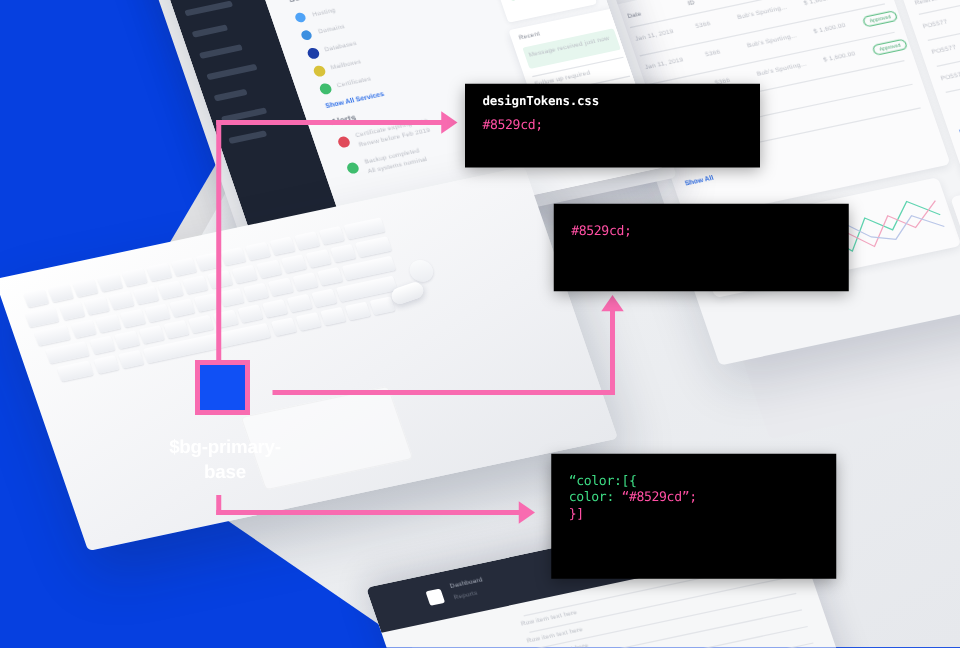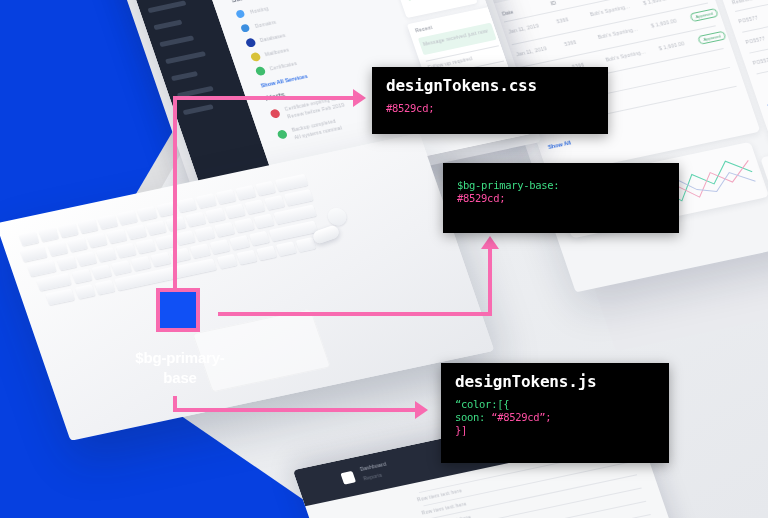--- a/index.html
+++ b/index.html
@@ -93,21 +93,21 @@
   }
   .tab-head { position:absolute; left:0; top:0; width:100%; height:38px; background:#252b3a; }
 
   
   .code-box {
     position:absolute; background:#000000;
     font-family:"DejaVu Sans Mono", monospace;
     padding:9px 12px 10px 14px;
     box-shadow:0 3px 12px rgba(0,0,0,.35);
   }
-  .code-title { color:#ffffff; font-weight:bold; font-size:16px; letter-spacing:-0.2px; }
+  .code-title { color:#ffffff; font-weight:bold; font-size:10px; letter-spacing:-0.2px; }
   .code-line { font-size:10.5px; line-height:13px; letter-spacing:-0.3px; white-space:pre-wrap;}
   .c-green { color:#3ddc84; }
   .c-pink  { color:#ff4fa3; }
   .code-body { margin-top:7px; }
 
   
   .arw { position:absolute; background:#f86bb0; }
   .arrow-head { position:absolute; width:0; height:0; }
   .ah-right { border-top:9px solid transparent; border-bottom:9px solid transparent; border-left:13px solid #f86bb0; }
   .ah-up    { border-left:9px solid transparent; border-right:9px solid transparent; border-bottom:13px solid #f86bb0; }
@@ -406,27 +406,25 @@
 
   <div class="code-box" style="left:372px;top:67px;width:236px;height:67px;">
     <div class="code-title">designTokens.css</div>
     <div class="code-body">
       <div class="code-line c-pink">#8529cd;</div>
     </div>
   </div>
 
   <div class="code-box" style="left:443px;top:163px;width:236px;height:70px;">
     <div class="code-body">
-      <div class="code-line c-green">$bg-primary-base:</div>
       <div class="code-line c-pink">#8529cd;</div>
     </div>
   </div>
 
   <div class="code-box" style="left:441px;top:363px;width:228px;height:100px;">
-    <div class="code-title">designTokens.js</div>
     <div class="code-body">
       <div class="code-line c-green">“color:[{</div>
-      <div class="code-line"><span class="c-green">soon: </span><span class="c-pink">“#8529cd”;</span></div>
+      <div class="code-line"><span class="c-green">color: </span><span class="c-pink">“#8529cd”;</span></div>
       <div class="code-line c-pink">}]</div>
     </div>
   </div>
 
 </div>
 
 </body></html>

